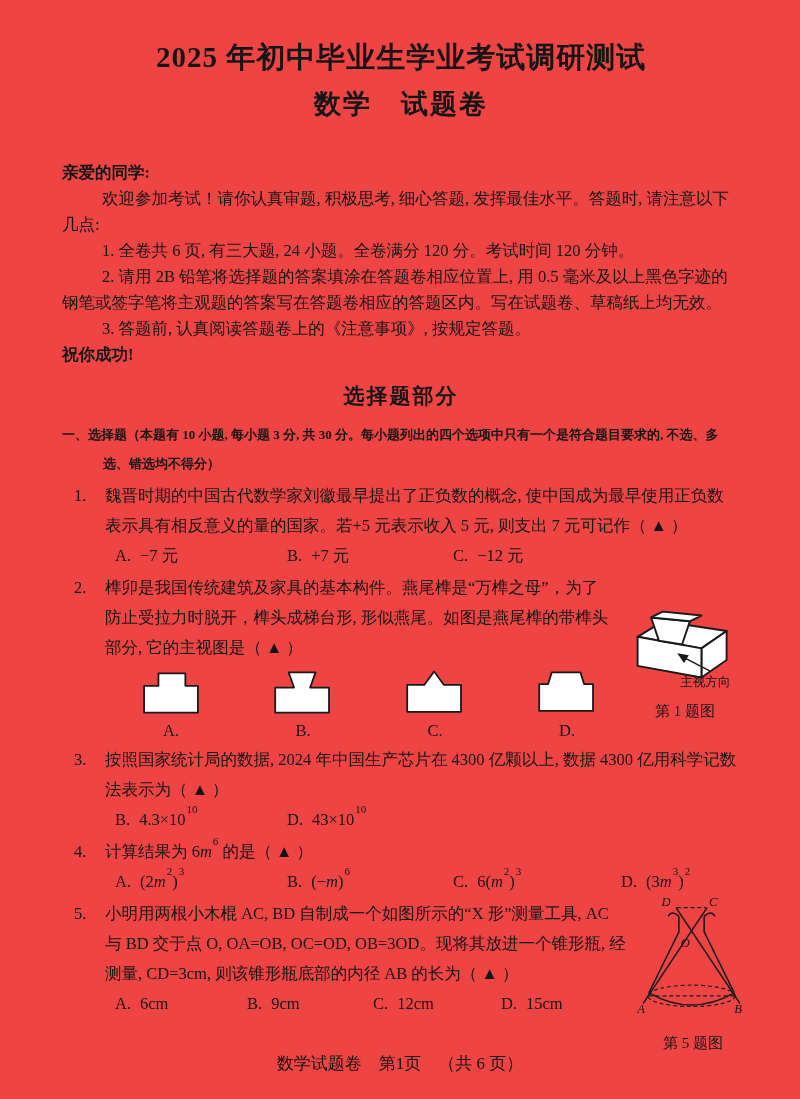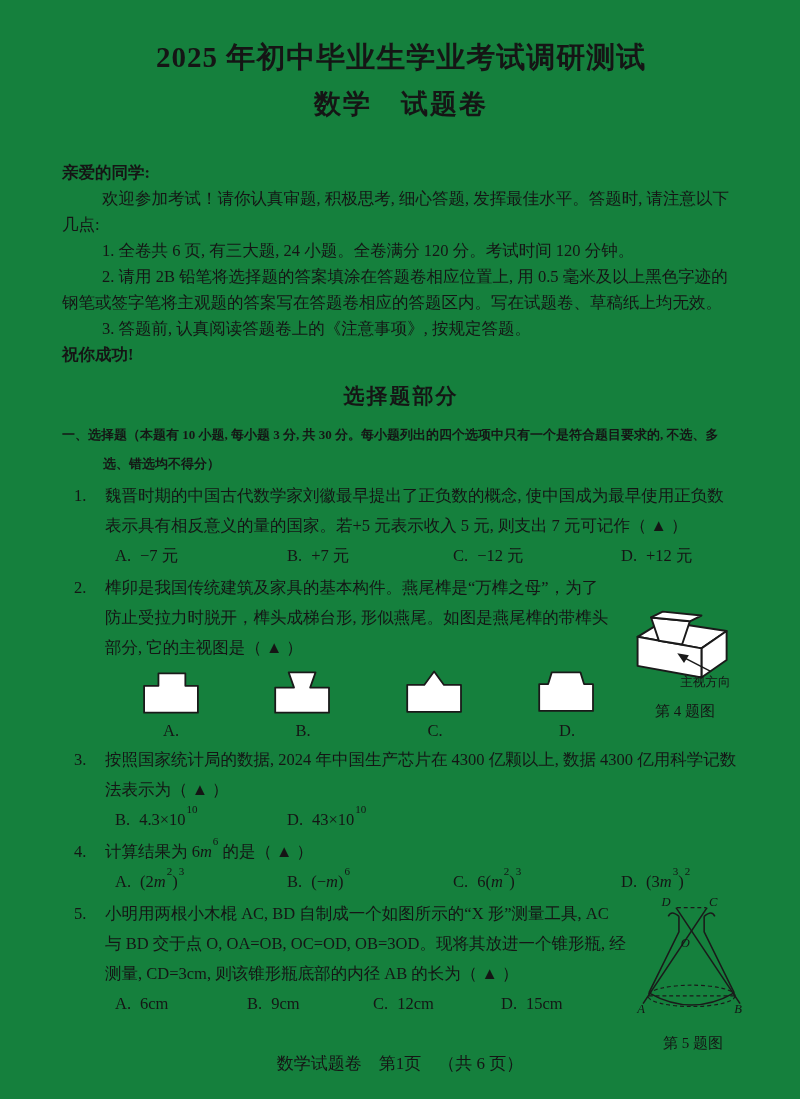--- a/index.html
+++ b/index.html
@@ -1,17 +1,17 @@
 <!DOCTYPE html>
 <html><head>
 <meta charset="utf-8">
 <style>
   html,body { margin:0; padding:0; background:#ffffff; }
   .page {
-    width:800px; height:1099px; background:#15803d; overflow:hidden; position:relative;
+    width:800px; height:1099px; background:#ef4444; overflow:hidden; position:relative;
     font-family:"Liberation Serif","DejaVu Serif",serif; color:#151515;
   }
   .content { padding:38px 60px 0 62px; }
   .title { font-size:29px; text-align:center; margin:0; font-weight:bold; letter-spacing:1px; }
   .subtitle { font-size:27px; text-align:center; margin:8px 0 0; font-weight:bold; letter-spacing:2px; }
   .notice { margin-top:38px; font-size:16.5px; line-height:26px; }
   .notice p { margin:0; }
   .g-indent { text-indent:40px; }
   .bold { font-weight:bold; }
   .section-heading { text-align:center; font-size:21px; font-weight:bold; margin:14px 0 10px; letter-spacing:2px; }
@@ -61,21 +61,20 @@
     <p class="part-heading">一、选择题（本题有 10 小题, 每小题 3 分, 共 30 分。每小题列出的四个选项中只有一个是符合题目要求的, 不选、多选、错选均不得分）</p>
 
     <div class="question">
       <div class="qnum">1.</div>
       <div class="qbody">
         <p class="qtext">魏晋时期的中国古代数学家刘徽最早提出了正负数的概念, 使中国成为最早使用正负数表示具有相反意义的量的国家。若+5 元表示收入 5 元, 则支出 7 元可记作（ ▲ ）</p>
         <div class="opts opts-std">
           <span class="opt"><span class="opt-label">A.</span><span>−7 元</span></span>
           <span class="opt"><span class="opt-label">B.</span><span>+7 元</span></span>
           <span class="opt"><span class="opt-label">C.</span><span>−12 元</span></span>
-          <span class="opt"><span class="opt-label">D.</span><span>+12 元</span></span>
         </div>
       </div>
     </div>
 
     <div class="question">
       <div class="qnum">2.</div>
       <div class="qbody">
         <p class="qtext pr-q2">榫卯是我国传统建筑及家具的基本构件。燕尾榫是“万榫之母”，为了防止受拉力时脱开，榫头成梯台形, 形似燕尾。如图是燕尾榫的带榫头部分, 它的主视图是（ ▲ ）</p>
         <div class="q2-shapes">
           <span class="shape-cell">
@@ -109,21 +108,21 @@
               <polygon points="16,68 42,52 108,62 82,80"></polygon>
               <polygon points="82,80 108,62 108,92 82,110"></polygon>
               <polygon points="16,68 82,80 82,110 16,98"></polygon>
               <polygon points="30,48 70,52 62,76 38,72"></polygon>
               <polygon points="30,48 42,42 82,46 70,52"></polygon>
             </g>
             <line x1="92" y1="104" x2="63" y2="89" stroke="#1a1a1a" stroke-width="1.6"></line>
             <polygon points="57,85 69,87 64,95" fill="#1a1a1a"></polygon>
             <text x="60" y="119" font-size="13" fill="#151515">主视方向</text>
           </svg>
-          <div class="fig-caption">第 4 题图</div>
+          <div class="fig-caption">第 1 题图</div>
         </div>
       </div>
     </div>
 
     <div class="question">
       <div class="qnum">3.</div>
       <div class="qbody">
         <p class="qtext">按照国家统计局的数据, 2024 年中国生产芯片在 4300 亿颗以上, 数据 4300 亿用科学记数法表示为（ ▲ ）</p>
         <div class="opts opts-std">
           <span class="opt"><span class="opt-label">B.</span><span>4.3×10</span><sup class="e">10</sup></span>

